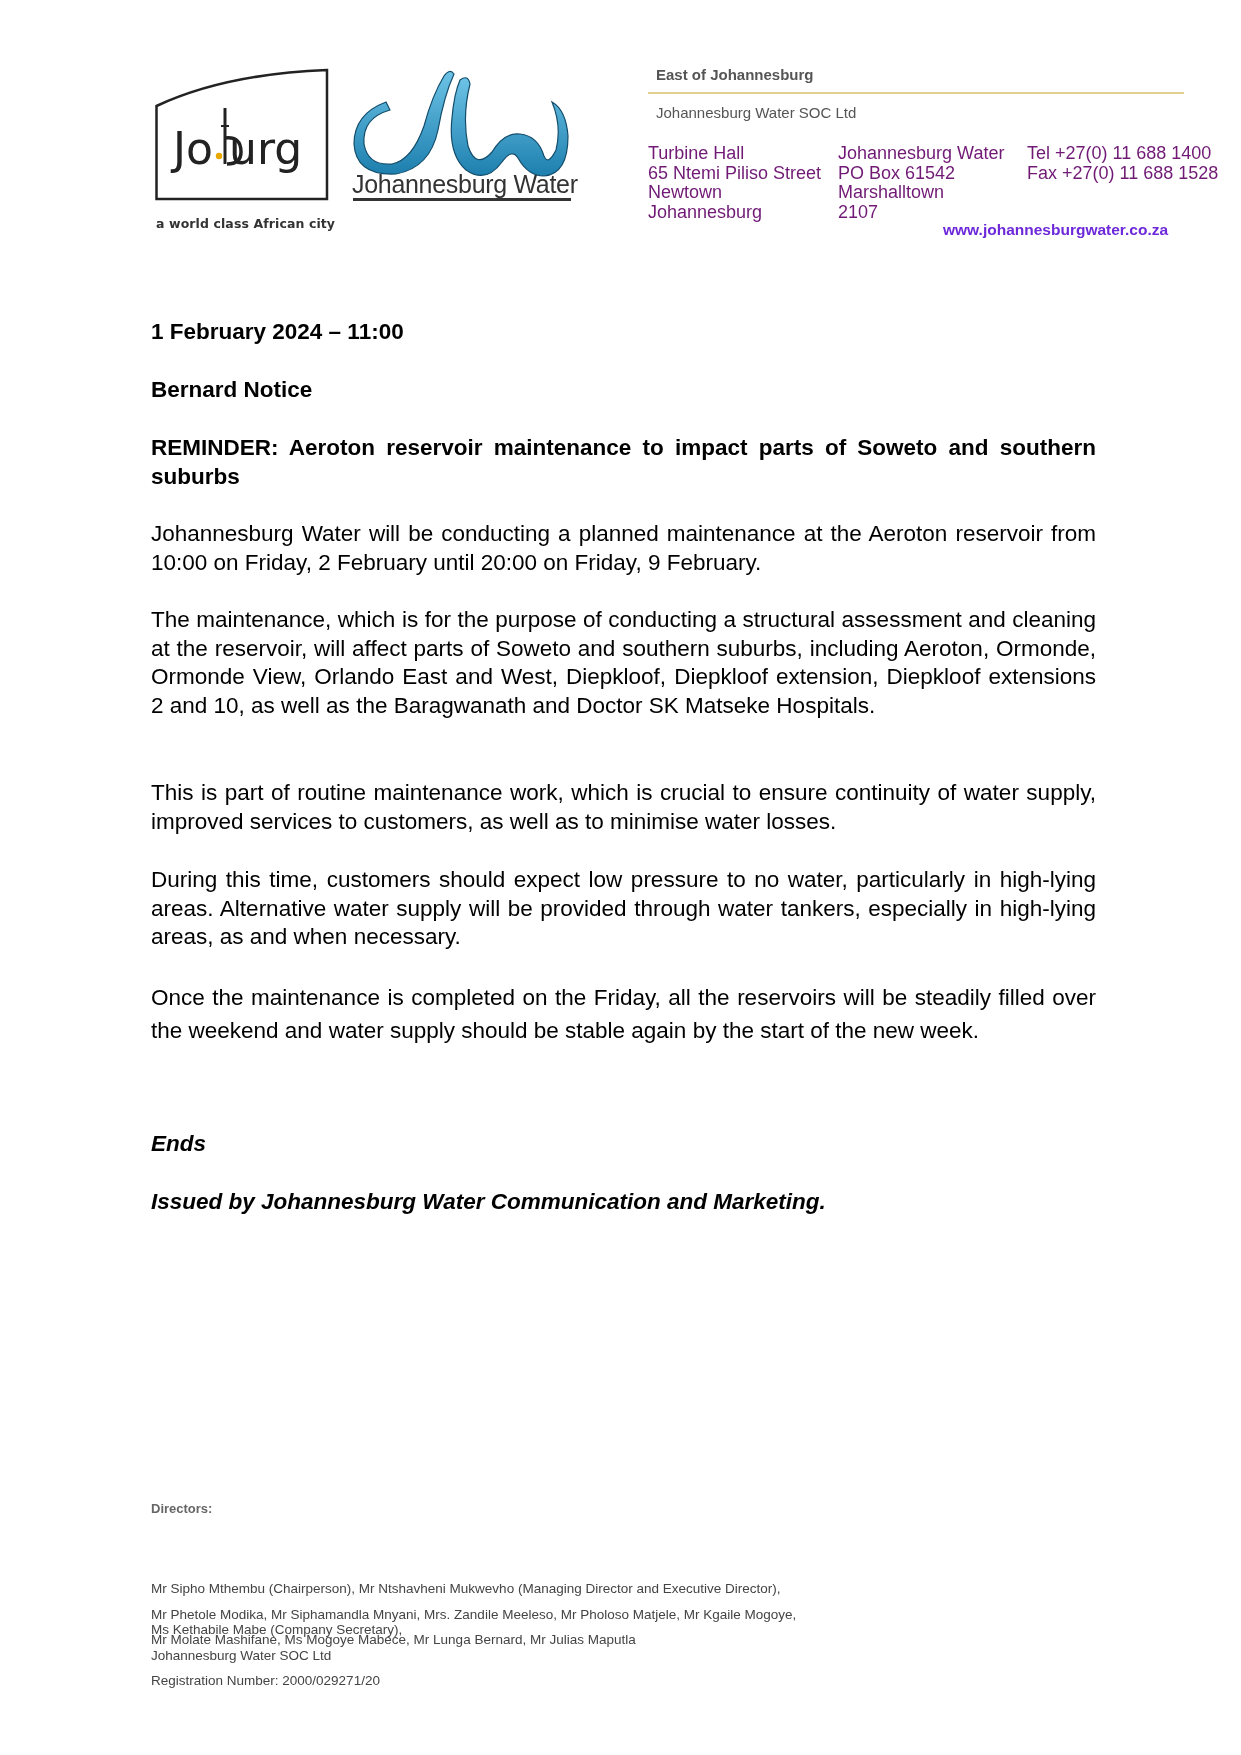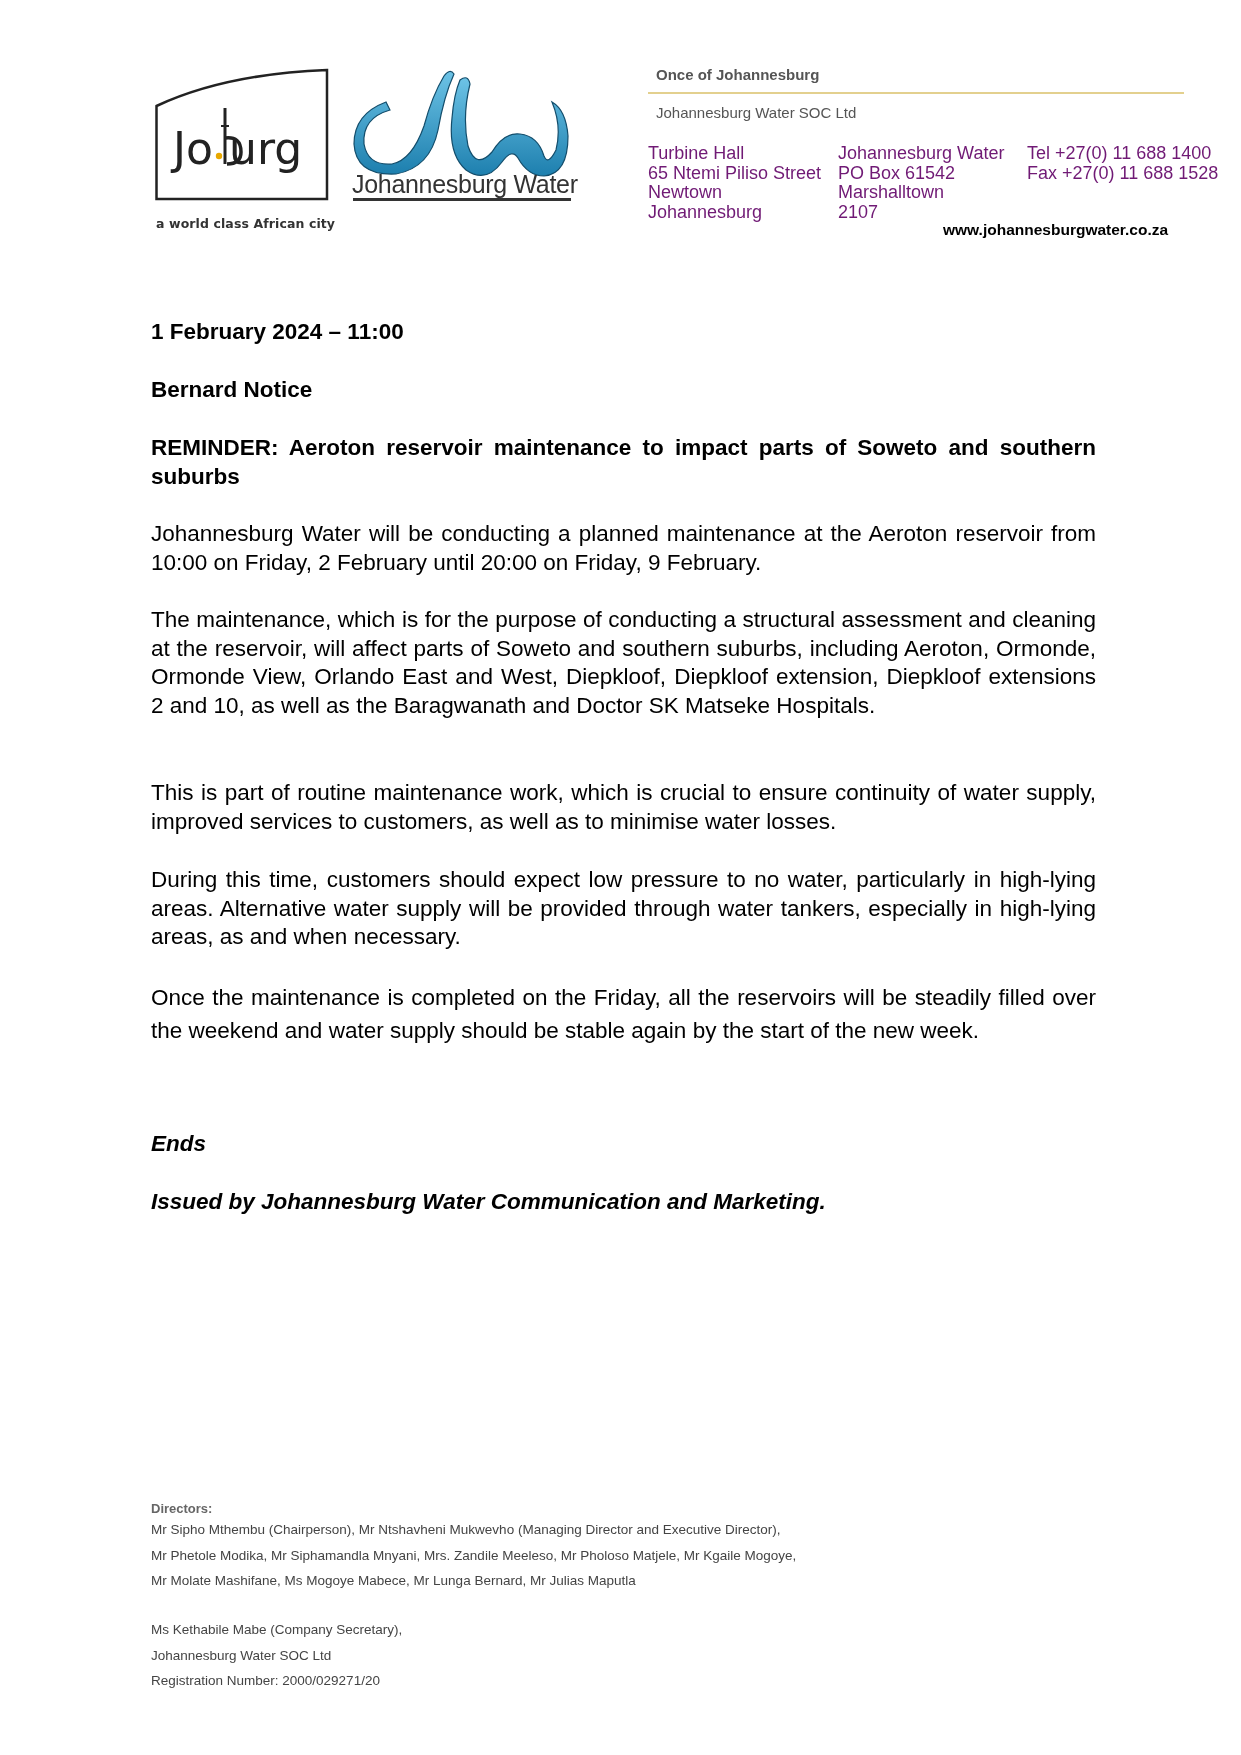--- a/index.html
+++ b/index.html
@@ -16,21 +16,21 @@
   .jw-underline { left: 353px; top: 198px; width: 218px; height: 3px; background: #333; }
 
   
   .lh-city { left: 656px; top: 66px; font-size: 15px; font-weight: bold; color: #555; }
   .lh-rule { left: 648px; top: 92px; width: 536px; height: 2px; background: #e3d08e; }
   .lh-company { left: 656px; top: 104px; font-size: 15px; color: #555; }
   .lh-col { top: 144px; font-size: 18px; color: #701a75; line-height: 19.5px; }
   .lh-col1 { left: 648px; }
   .lh-col2 { left: 838px; }
   .lh-col3 { left: 1027px; }
-  .lh-web { left: 943px; top: 221px; font-size: 15.5px; font-weight: bold; color: #000000; }
+  .lh-web { left: 943px; top: 221px; font-size: 15.5px; font-weight: bold; color: #6d28d9; }
 
   
   .doc { left: 151px; width: 945px; font-size: 22.5px; line-height: 28.5px; color: #000; }
   .h-bold { font-weight: bold; }
   .justify { text-align: justify; text-align-last: left; }
   .italic-bold { font-weight: bold; font-style: italic; }
 
   
   .footer { left: 151px; font-size: 13.5px; color: #444; line-height: 25.5px; }
   .footer-label { left: 151px; top: 1501px; font-size: 13px; font-weight: bold; color: #666; }
@@ -55,21 +55,21 @@
       <stop offset="0" stop-color="#6dc3e6"></stop>
       <stop offset="1" stop-color="#1d7fae"></stop>
     </linearGradient>
   </defs>
   <path d="M38 44 Q 10 52 12 78 Q 16 100 40 98 Q 60 94 72 60 Q 80 30 92 10 Q 98 2 102 8 Q 92 30 86 64 Q 78 102 44 108 Q 4 110 2 78 Q 2 48 34 36 Z" fill="url(#jwg)" stroke="#134d6b" stroke-width="1.2"></path>
   <path d="M108 14 Q 116 8 118 18 Q 110 50 116 80 Q 124 104 140 86 Q 152 66 168 68 Q 186 70 192 90 Q 196 100 204 84 Q 210 60 200 36 Q 214 44 216 70 Q 216 108 192 110 Q 176 110 166 92 Q 160 82 150 96 Q 134 118 114 104 Q 96 88 100 52 Q 102 28 108 14 Z" fill="url(#jwg)" stroke="#134d6b" stroke-width="1.2"></path>
 </svg>
 <div class="abs jw-name">Johannesburg Water</div>
 <div class="abs jw-underline"></div>
 
-<div class="abs lh-city">Once of Johannesburg</div>
+<div class="abs lh-city">East of Johannesburg</div>
 <div class="abs lh-rule"></div>
 <div class="abs lh-company">Johannesburg Water SOC Ltd</div>
 
 <div class="abs lh-col lh-col1">
   <div>Turbine Hall</div>
   <div>65 Ntemi Piliso Street</div>
   <div>Newtown</div>
   <div>Johannesburg</div>
 </div>
 <div class="abs lh-col lh-col2">
@@ -91,21 +91,21 @@
 <div class="abs doc justify" style="top:520px;">Johannesburg Water will be conducting a planned maintenance at the Aeroton reservoir from 10:00 on Friday, 2 February until 20:00 on Friday, 9 February.</div>
 <div class="abs doc justify" style="top:606px;">The maintenance, which is for the purpose of conducting a structural assessment and cleaning at the reservoir, will affect parts of Soweto and southern suburbs, including Aeroton, Ormonde, Ormonde View, Orlando East and West, Diepkloof, Diepkloof extension, Diepkloof extensions 2 and 10, as well as the Baragwanath and Doctor SK Matseke Hospitals.</div>
 <div class="abs doc justify" style="top:779px;">This is part of routine maintenance work, which is crucial to ensure continuity of water supply, improved services to customers, as well as to minimise water losses.</div>
 <div class="abs doc justify" style="top:866px;">During this time, customers should expect low pressure to no water, particularly in high-lying areas. Alternative water supply will be provided through water tankers, especially in high-lying areas, as and when necessary.</div>
 <div class="abs doc justify" style="top:981px; line-height:33px;">Once the maintenance is completed on the Friday, all the reservoirs will be steadily filled over the weekend and water supply should be stable again by the start of the new week.</div>
 
 <div class="abs doc italic-bold" style="top:1130px;">Ends</div>
 <div class="abs doc italic-bold" style="top:1188px;">Issued by Johannesburg Water Communication and Marketing.</div>
 
 <div class="abs footer-label">Directors:</div>
-<div class="abs footer" style="top:1517px;">
+<div class="abs footer" style="top:1576px;">
   <div>Mr Sipho Mthembu (Chairperson), Mr Ntshavheni Mukwevho (Managing Director and Executive Director),</div>
   <div>Mr Phetole Modika, Mr Siphamandla Mnyani, Mrs. Zandile Meeleso, Mr Pholoso Matjele, Mr Kgaile Mogoye,</div>
   <div>Mr Molate Mashifane, Ms Mogoye Mabece, Mr Lunga Bernard, Mr Julias Maputla</div>
 </div>
 <div class="abs footer" style="top:1617px;">
   <div>Ms Kethabile Mabe (Company Secretary),</div>
   <div>Johannesburg Water SOC Ltd</div>
   <div>Registration Number: 2000/029271/20</div>
 </div>
 

